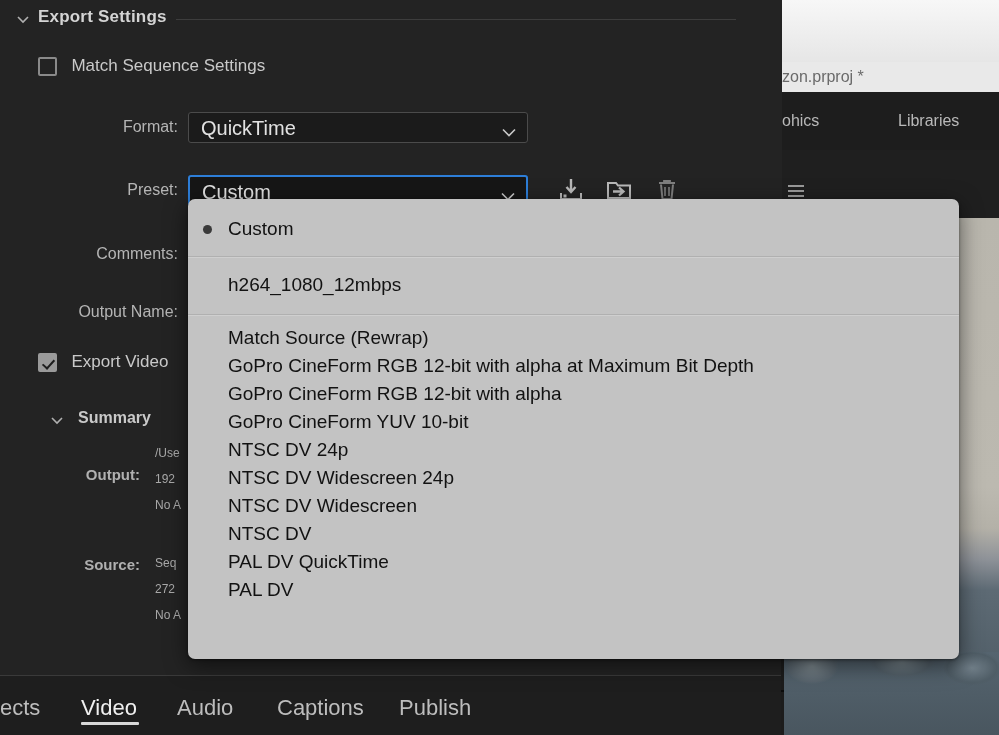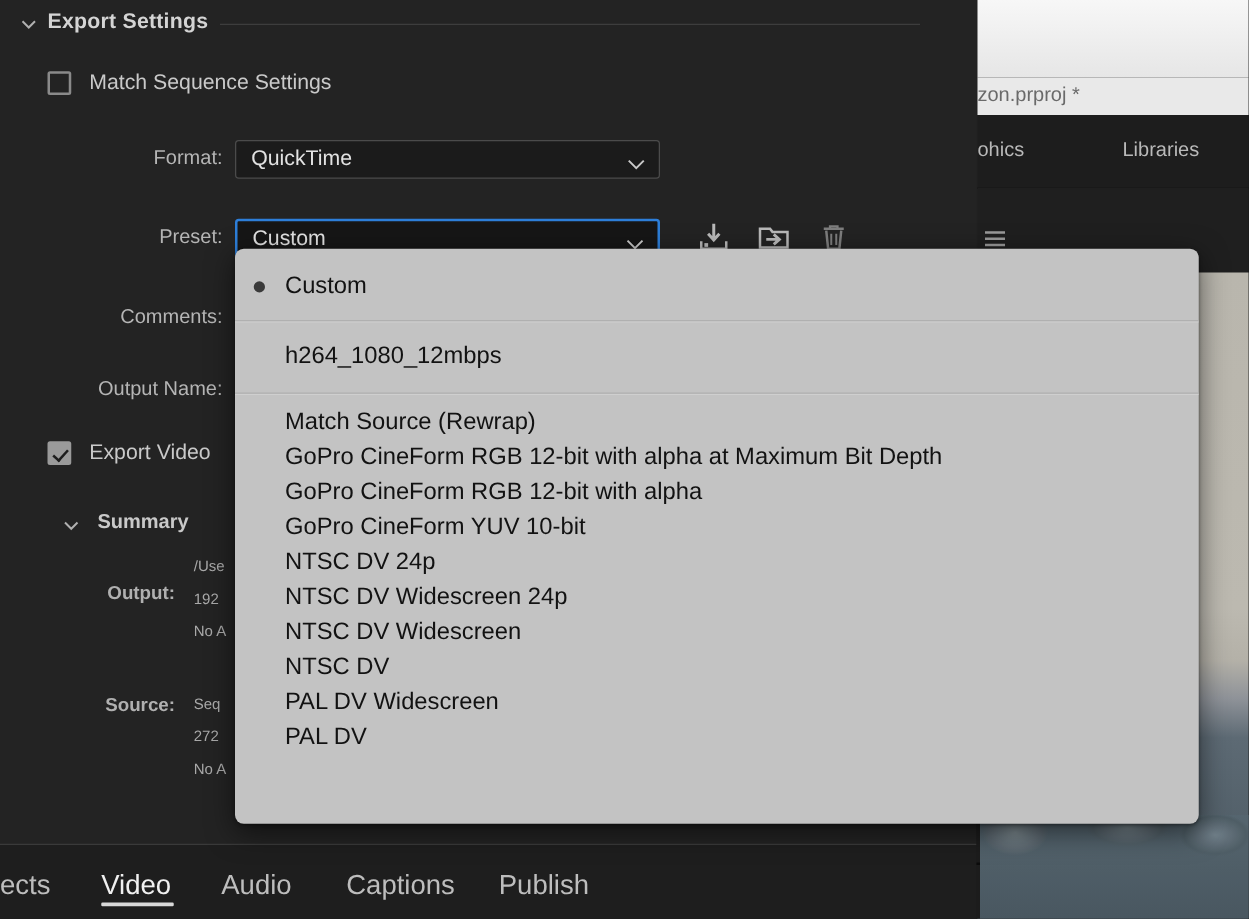--- a/index.html
+++ b/index.html
@@ -106,21 +106,21 @@
   .field-label{
     position:absolute;text-align:right;width:160px;
     font-size:16px;color:#b5b5b5;white-space:nowrap;
   }
   .combo{
     position:absolute;left:188px;width:340px;height:31px;box-sizing:border-box;
     background:#1b1b1b;border:1px solid #4b4b4b;border-radius:3px;
   }
   .combo.focused{border:2px solid #2d7ed8;background:#161616;}
   .combo-value{
-    position:absolute;left:12px;top:4px;font-size:17px;color:#e2e2e2;white-space:nowrap;
+    position:absolute;left:12px;top:4px;font-size:20px;color:#e2e2e2;white-space:nowrap;
   }
   .combo-chevron{position:absolute;right:11px;top:10px;width:14px;height:9px;}
 
   
   #preset-icons{position:absolute;left:556px;top:175px;height:30px;}
   .preset-icon{position:absolute;top:0;width:30px;height:30px;}
 
   
   #export-video-row{position:absolute;left:38px;top:352px;height:26px;}
 
@@ -307,16 +307,16 @@
 
   <div class="dd-group" id="dd-group-c">
     <div class="dd-item"><span>Match Source (Rewrap)</span></div>
     <div class="dd-item"><span>GoPro CineForm RGB 12-bit with alpha at Maximum Bit Depth</span></div>
     <div class="dd-item"><span>GoPro CineForm RGB 12-bit with alpha</span></div>
     <div class="dd-item"><span>GoPro CineForm YUV 10-bit</span></div>
     <div class="dd-item"><span>NTSC DV 24p</span></div>
     <div class="dd-item"><span>NTSC DV Widescreen 24p</span></div>
     <div class="dd-item"><span>NTSC DV Widescreen</span></div>
     <div class="dd-item"><span>NTSC DV</span></div>
-    <div class="dd-item"><span>PAL DV Widescreen</span></div>
+    <div class="dd-item"><span>PAL DV QuickTime</span></div>
     <div class="dd-item"><span>PAL DV</span></div>
   </div>
 </div>
 
 </body></html>

